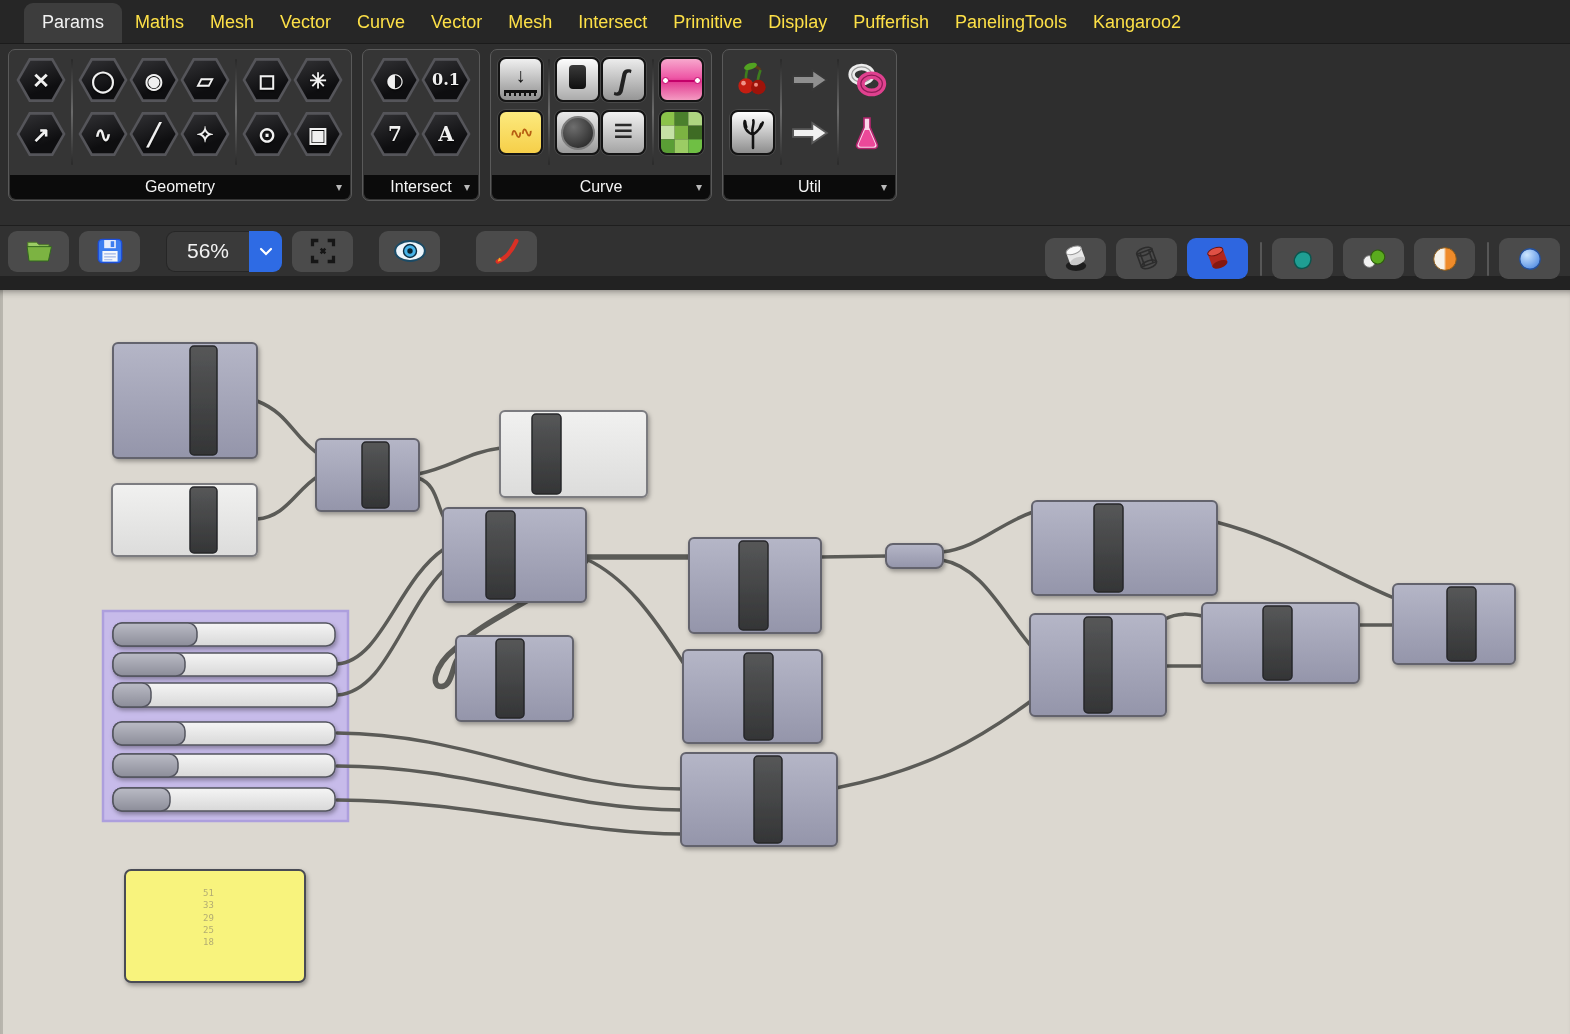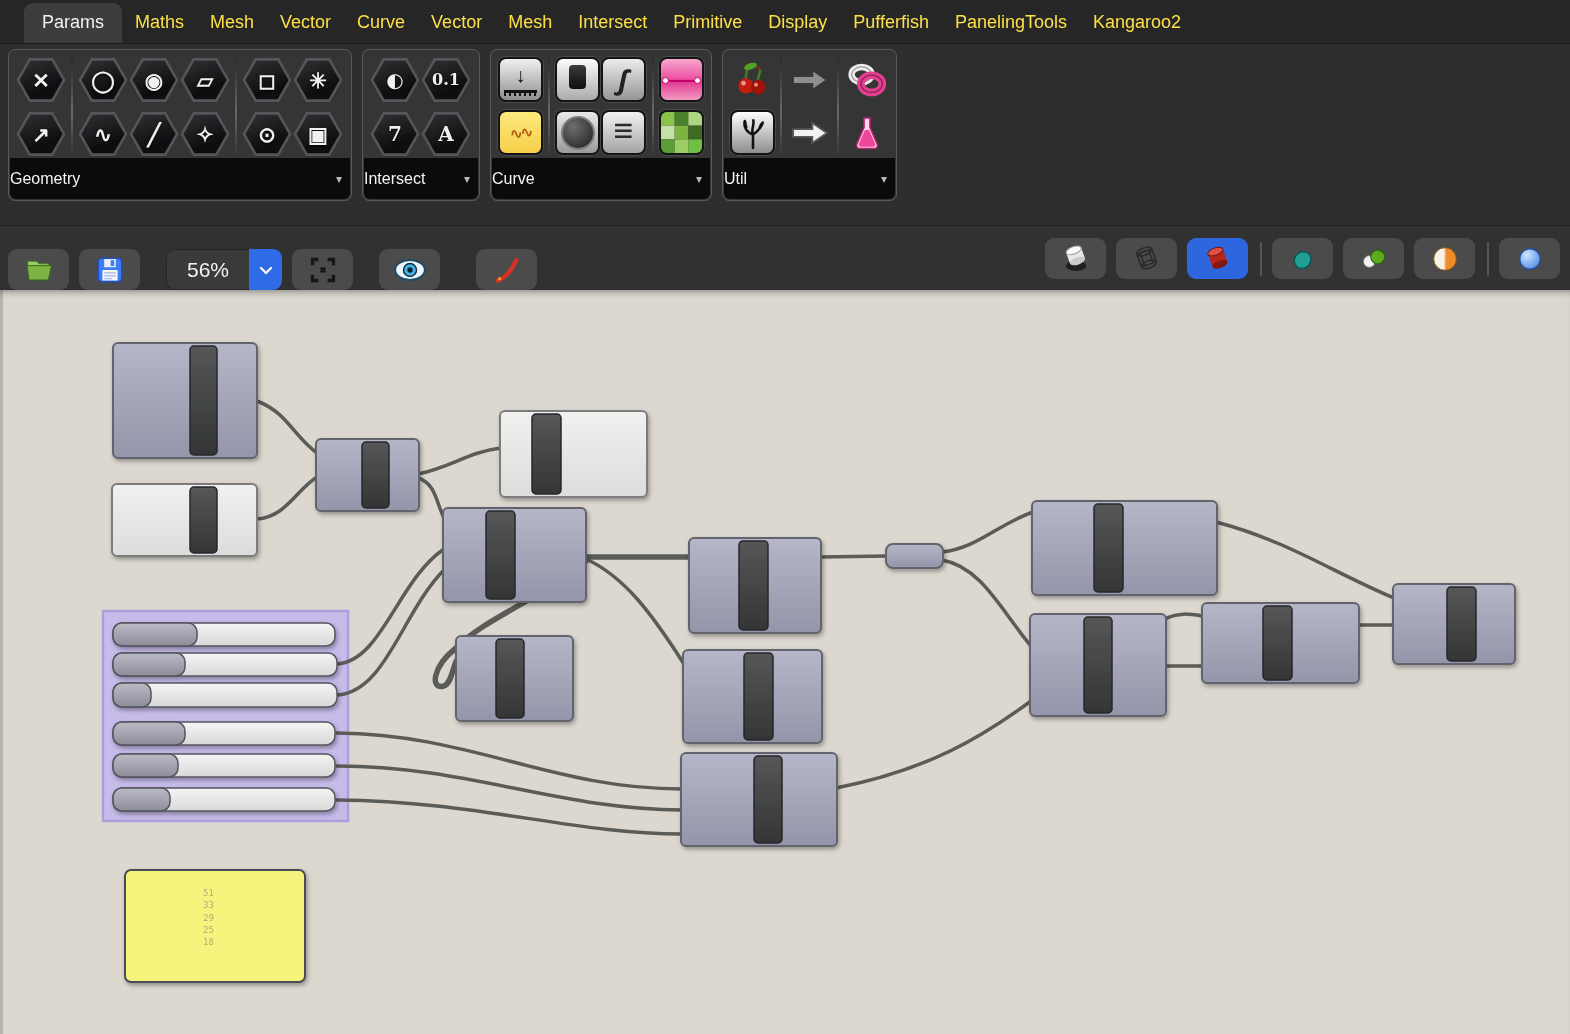--- a/index.html
+++ b/index.html
@@ -10,22 +10,22 @@
   
   .tabbar { height:44px; background:#262626; display:flex; align-items:flex-end;
             padding-left:24px; border-bottom:1px solid #1b1b1b; }
   .tab { color:#fde047; font-size:18px; padding:9px 13px 10px; cursor:default; white-space:nowrap; }
   .tab.active { background:#3d3d3d; color:#f2f2f2; border-radius:9px 9px 0 0; padding:9px 18px 10px; }
 
   
   .ribbon { height:181px; background:#2e2e2e; display:flex; gap:10px; padding:5px 0 0 8px; }
   .group { position:relative; border:1px solid #5a5a5a; border-radius:7px; background:#353535;
            padding:7px 7px 31px 7px; display:flex; align-items:flex-start; height:152px; }
-  .group-label { position:absolute; left:1px; right:1px; bottom:1px; height:41px; background:#0b0b0b;
-                 color:#f5f5f5; font-size:16px; display:flex; align-items:center; 
+  .group-label { position:absolute; left:1px; right:1px; bottom:1px; height:24px; background:#0b0b0b;
+                 color:#f5f5f5; font-size:16px; display:flex; align-items:center; justify-content:center;
                  border-radius:0 0 6px 6px; }
   .group-label .darrow { position:absolute; right:8px; color:#b9b9b9; font-size:12px; }
   .icol { display:flex; flex-direction:column; gap:8px; }
   .irow-gap { margin:0 1px; }
   .vdiv { width:2px; align-self:stretch; margin:2px 5px 4px;
           background:linear-gradient(180deg,#2a2a2a,#6a6a6a,#2a2a2a); border-radius:1px; }
 
   
   .hex { width:50px; height:46px; position:relative; display:flex; align-items:center; justify-content:center;
          background:#55555a; clip-path:polygon(26% 2%,74% 2%,99% 50%,74% 98%,26% 98%,1% 50%); cursor:pointer; }
@@ -59,21 +59,21 @@
   .sq-knob::before { content:""; width:30px; height:30px; border-radius:50%;
         background:radial-gradient(circle at 35% 30%,#6e6e6e,#1d1d1d); border:2px solid #7d7d7d; }
   .sq-list { background:linear-gradient(180deg,#f2f2f2,#a4a4a4); }
   .sq-list span { color:#2a2a2a; font-size:34px; line-height:0.8; margin-top:-4px; }
 
   
   .util-ic { width:45px; height:45px; display:flex; align-items:center; justify-content:center; cursor:pointer; }
   .sq-tree { background:linear-gradient(180deg,#ffffff,#8d8d8d); }
 
   
-  .toolbar { height:65px; background:#313131; border-top:1px solid #1e1e1e; display:flex; align-items:flex-end;
+  .toolbar { height:51px; background:#313131; border-top:1px solid #1e1e1e; display:flex; align-items:center;
              position:relative; }
   .tbtn { width:61px; height:41px; background:#4b4b4b; border-radius:9px; display:flex; align-items:center;
           justify-content:center; margin-left:10px; cursor:pointer; }
   .tbtn.active { background:#2e66e0; }
   .zoomwrap { display:flex; margin-left:26px; height:41px; cursor:pointer; }
   .zoombox { width:83px; background:#3a3a3a; border:1px solid #262626; border-right:none;
              border-radius:9px 0 0 9px; color:#f2f2f2; font-size:21px; display:flex; align-items:center;
              justify-content:center; }
   .zoomchev { width:33px; background:#2e6be4; border-radius:0 9px 9px 0; display:flex; align-items:center;
               justify-content:center; }

